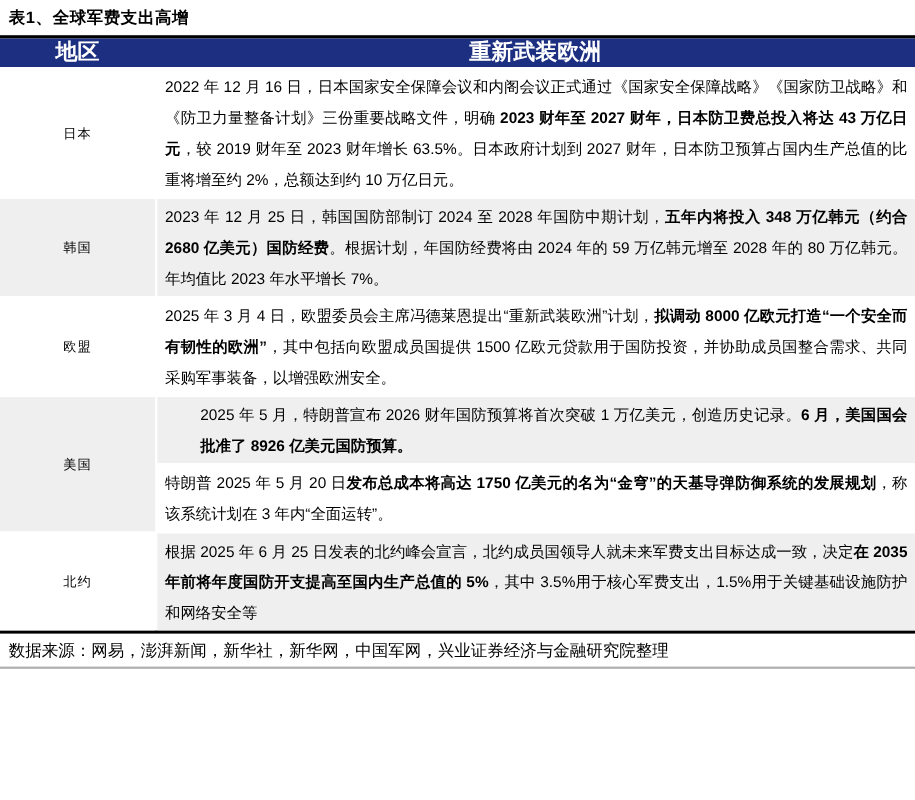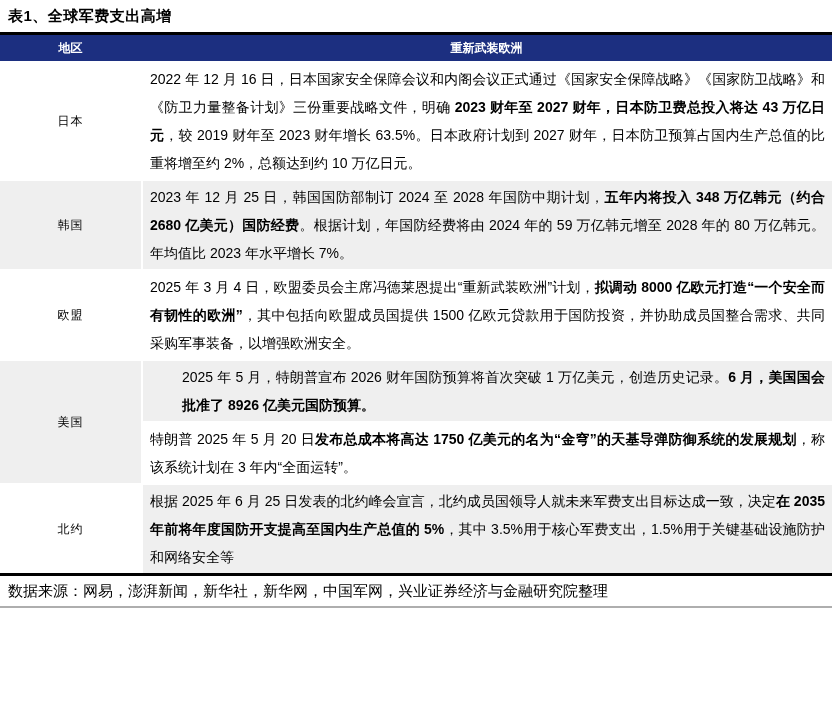--- a/index.html
+++ b/index.html
@@ -17,21 +17,21 @@
   }
   .table{
     border-top:3px solid #000;
     border-bottom:3px solid #000;
   }
   .header-row{
     display:flex;
     background:#1c2f80;
     color:#fff;
     font-weight:bold;
-    font-size:12px;
+    font-size:20px;
     line-height:26px;
     height:26px;
   }
   .header-row .hleft{width:141px;text-align:center;}
   .header-row .hright{flex:1;text-align:center;}
   .grid{
     display:grid;
     grid-template-columns:141px 1fr;
     gap:2px;
     background:#ffffff;

